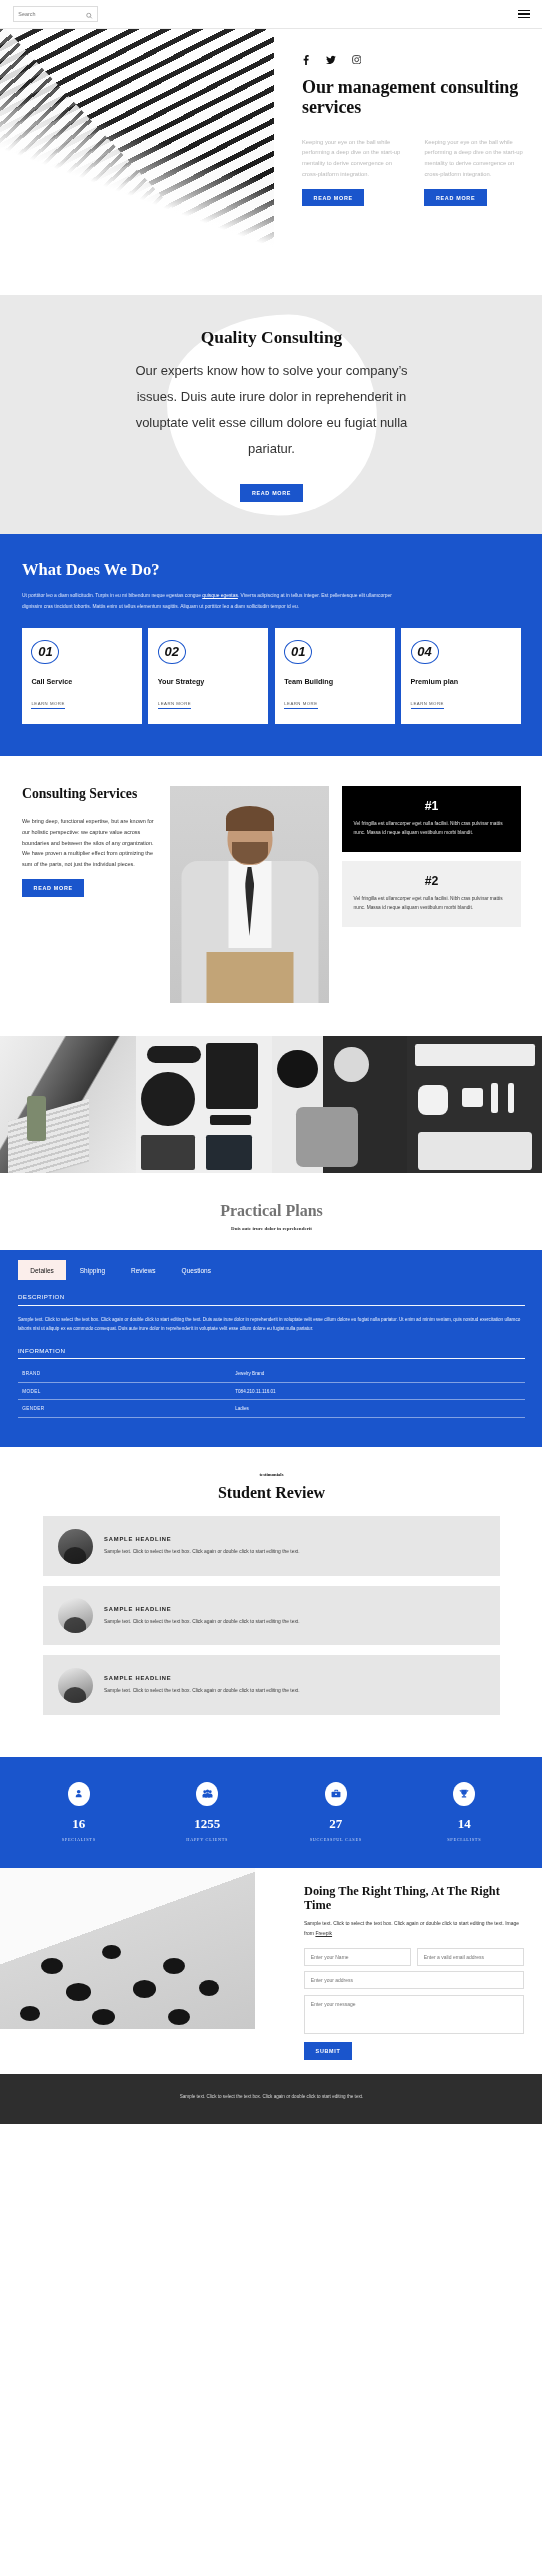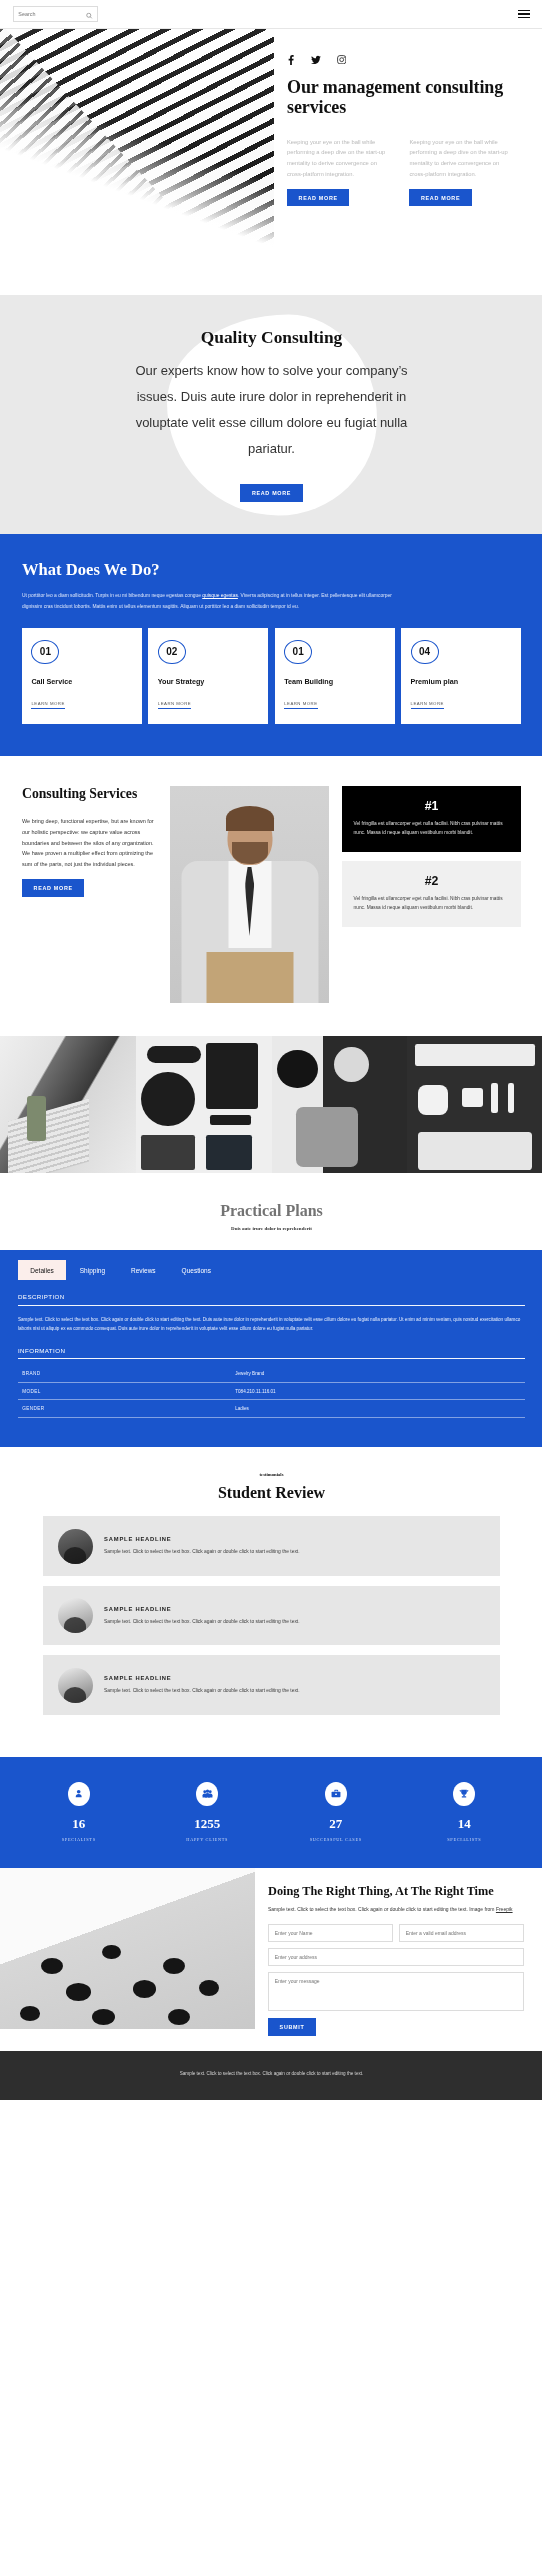--- a/index.html
+++ b/index.html
@@ -29,21 +29,21 @@
      background:repeating-linear-gradient(to bottom,
         rgba(20,20,20,.92) 0px,rgba(20,20,20,.92) 5px,
         rgba(255,255,255,.96) 5px,rgba(255,255,255,.96) 14.5px);}
   .bldg:after{content:"";position:absolute;left:-60%;top:10%;width:110%;height:130%;
      transform:rotate(-43deg);
      background:repeating-linear-gradient(to bottom,
         rgba(40,40,40,.85) 0px,rgba(40,40,40,.85) 3.6px,
         rgba(250,250,250,.92) 3.6px,rgba(250,250,250,.92) 11.6px);
      opacity:.92;}
   .hero-mask{position:absolute;inset:0;background:linear-gradient(200deg,rgba(255,255,255,0) 42%,#ffffff 60%);}
-  .hero-right{position:absolute;left:287px;top:26px;width:239px;}
+  .hero-right{position:absolute;left:302px;top:26px;width:239px;}
   .socials{display:flex;gap:16px;margin-bottom:11.6px;}
   .socials svg{display:block;}
   .hero-title{font-size:18px;line-height:1.14;color:#111;font-weight:700;letter-spacing:-0.1px;}
   .hero-cols{display:flex;gap:17.4px;margin-top:19px;}
   .hero-col{width:105px;}
   .hero-col p{font-size:5.8px;line-height:1.85;color:#b9b9b9;}
   .btn-blue{display:inline-block;background:#1a55cc;color:#fff;font-size:5.4px;font-weight:700;
             letter-spacing:0.7px;padding:5.8px 11.6px;margin-top:9.4px;border:0;cursor:pointer;
             font-family:"Liberation Sans",sans-serif;}
 
@@ -57,21 +57,21 @@
   .quality-inner p{font-size:13px;line-height:2;color:#333;margin-bottom:13px;}
 
   
   .whatwedo{background:#1a55cc;padding:26px 22px 32px;}
   .whatwedo h2{color:#fff;font-size:16.6px;font-weight:700;margin-bottom:10px;}
   .whatwedo p{color:#dfe8fb;font-size:4.9px;line-height:2.25;max-width:391px;}
   .whatwedo p a{color:#fff;text-decoration:underline;}
   .cards{display:flex;gap:6.5px;margin-top:16px;}
   .card{flex:1;background:#fff;padding:11.6px 9.4px 14.5px;min-height:78px;}
   .num{width:28px;height:24.6px;border:1.2px solid #1a55cc;border-radius:50%;
-       display:flex;align-items:center;justify-content:center;font-size:10px;font-weight:700;color:#111;}
+       display:flex;align-items:center;justify-content:center;font-size:13px;font-weight:700;color:#111;font-style:italic;}
   .card h3{font-size:7.2px;font-weight:700;color:#111;margin:12.3px 0 8.7px;}
   .learn{font-size:4.3px;letter-spacing:0.5px;color:#555;border-bottom:1px solid #1a55cc;
          padding-bottom:2.2px;display:inline-block;cursor:pointer;}
 
   
   .consult{display:flex;padding:30px 22px 33px;gap:13px;background:#fff;}
   .consult-left{width:135px;}
   .consult-left h2{font-size:13.7px;line-height:1.15;font-weight:700;color:#111;margin-bottom:14.5px;}
   .consult-left p{font-size:5.5px;line-height:1.95;color:#333;}
   .consult-mid{width:159px;}
@@ -152,21 +152,21 @@
   .stat .ic{width:22px;height:24.6px;border-radius:50%;background:#fff;margin:0 auto 9.4px;
             display:flex;align-items:center;justify-content:center;}
   .stat .val{color:#fff;font-size:13px;font-weight:700;margin-bottom:5px;}
   .stat .lab{color:#cfdcf7;font-size:4.3px;letter-spacing:0.7px;}
 
   
   .contact{display:flex;background:#fff;}
   .contact-img{width:255px;height:161px;position:relative;overflow:hidden;
                background:linear-gradient(160deg,#fafafa 0 38%,#d7d7d7 38%,#c9c9c9 100%);}
   .dot{position:absolute;background:#151515;border-radius:50%;}
-  .contact-right{flex:1;padding:16px 19px 14.5px 13px;}
+  .contact-right{flex:1;padding:16px 19px 14.5px 13px;margin-left:36px;}
   .contact-right h2{font-size:12.3px;line-height:1.16;font-weight:700;color:#111;}
   .contact-right .lead{font-size:5px;line-height:1.9;color:#333;margin:7.2px 0 9.4px;}
   .contact-right .lead u{text-decoration:underline;}
   .row{display:flex;gap:5.8px;margin-bottom:5.8px;}
   .fld{flex:1;border:0.7px solid #dcdcdc;padding:5px 5.8px;font-size:5px;color:#9b9b9b;
        font-family:"Liberation Sans",sans-serif;outline:none;background:#fff;}
   textarea.fld{height:39px;resize:none;width:100%;}
 
   
   .footer{background:#2e2e2e;padding:19px 0 22px;text-align:center;}

